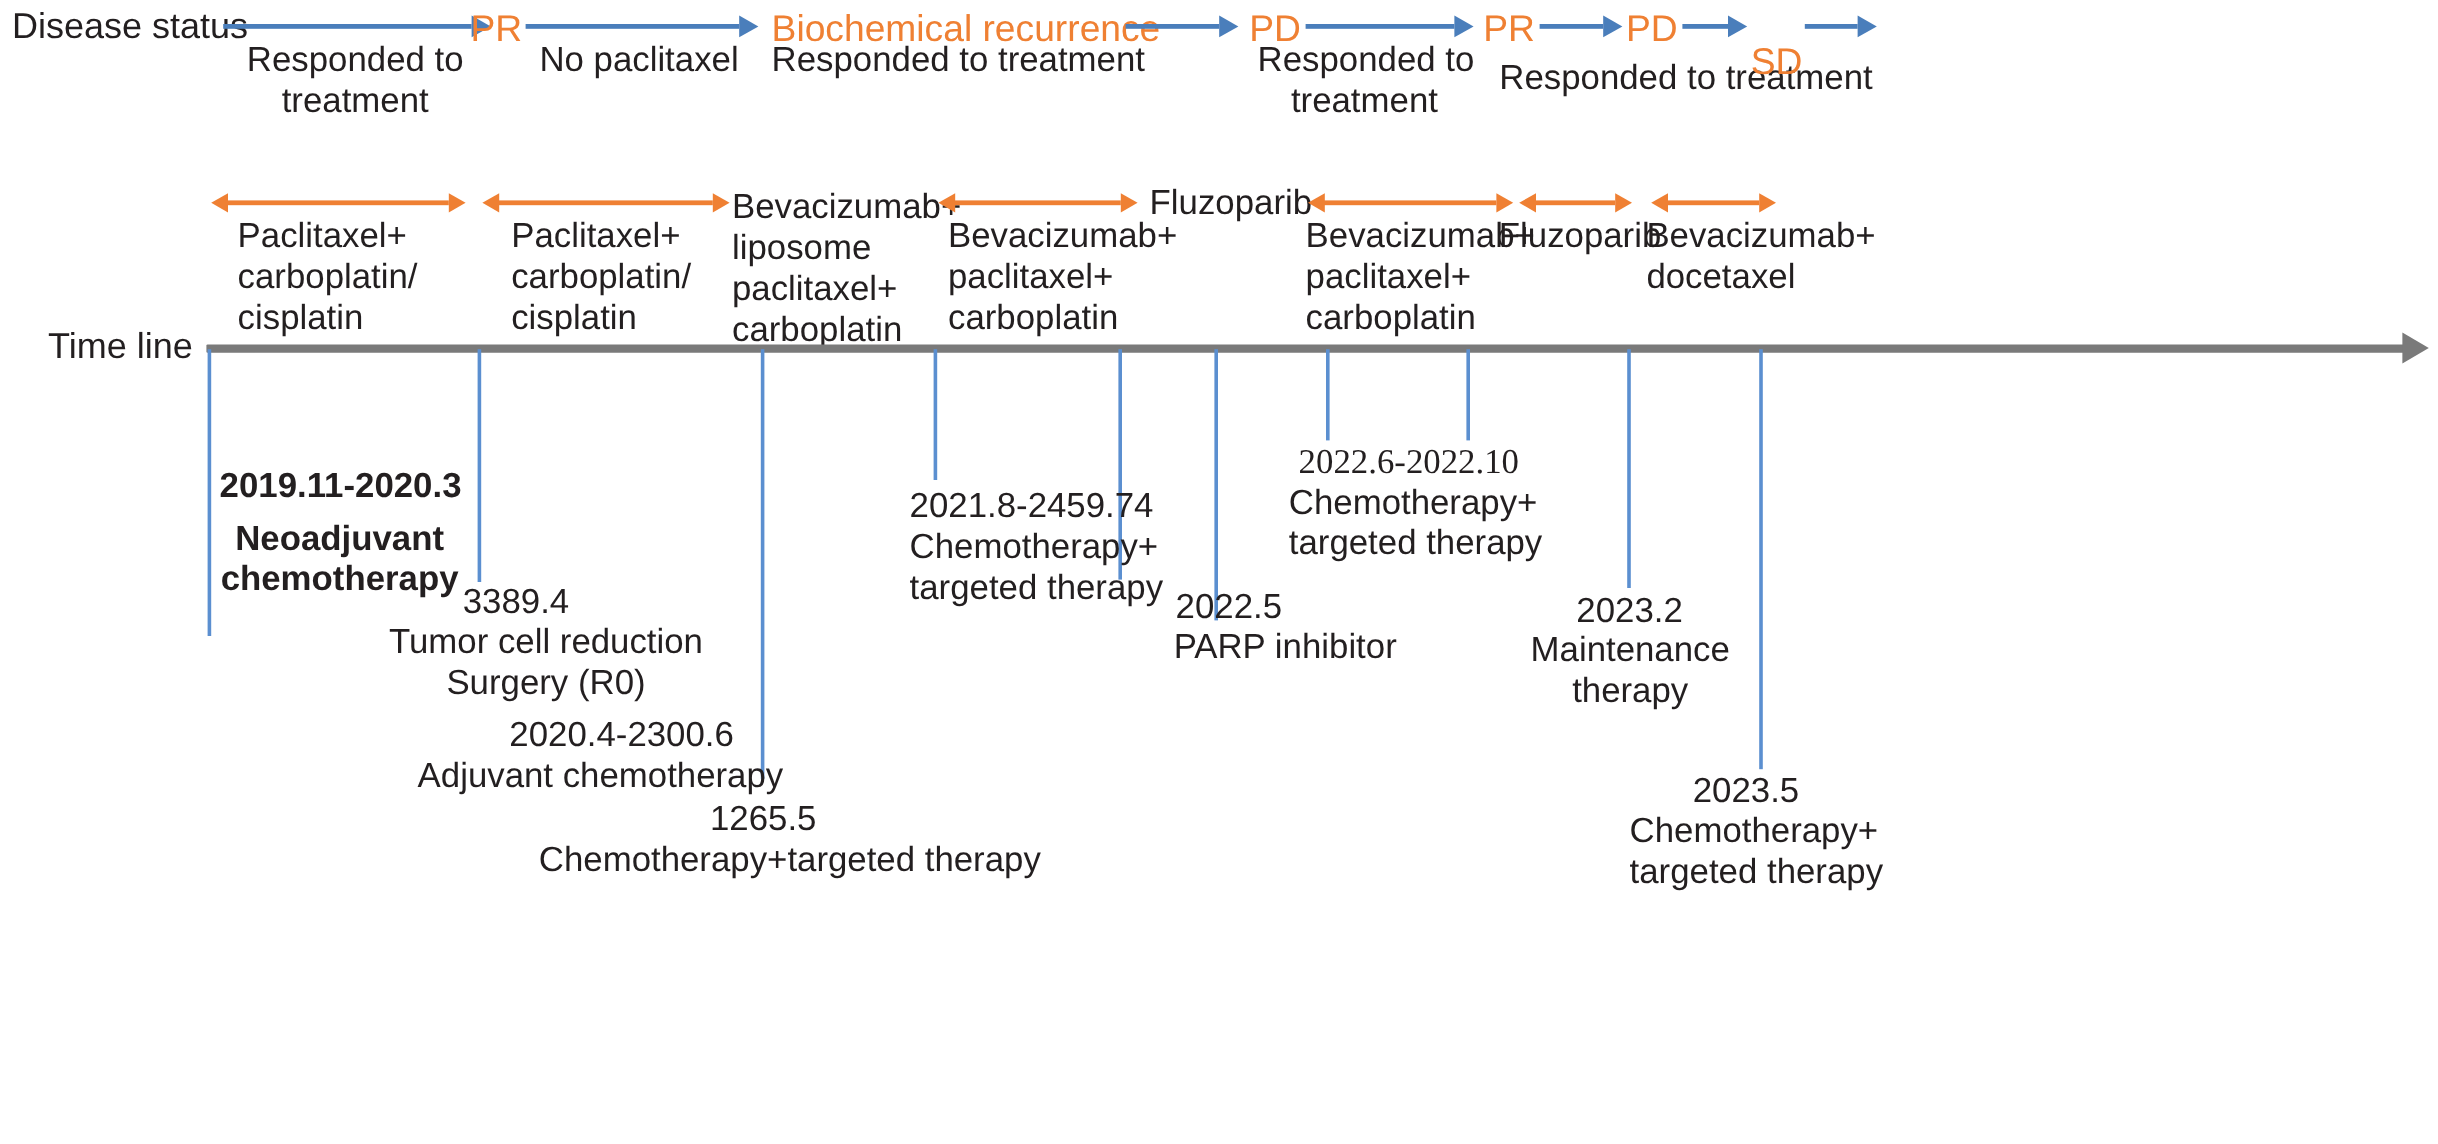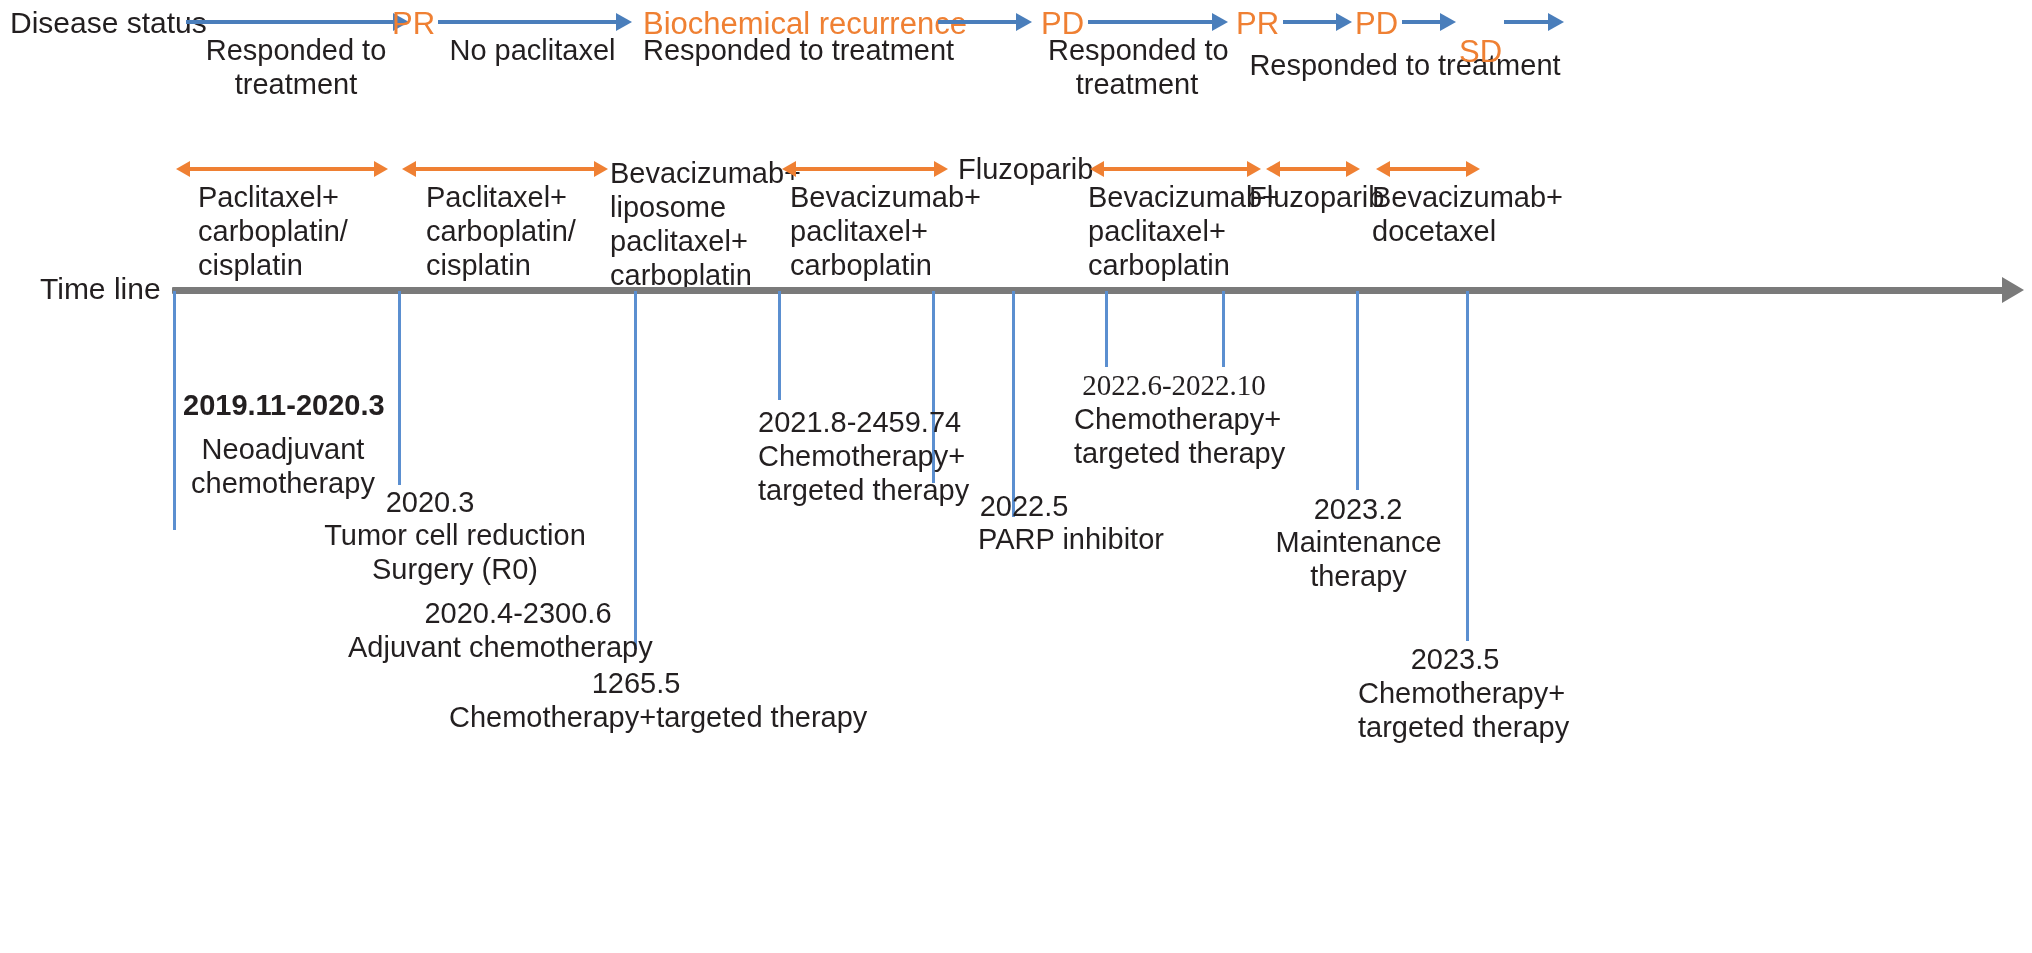--- a/index.html
+++ b/index.html
@@ -124,24 +124,24 @@
 <div class="tick" style="left:634px;top:291px;height:358px;"></div>
 <div class="tick" style="left:778px;top:291px;height:109px;"></div>
 <div class="tick" style="left:932px;top:291px;height:192px;"></div>
 <div class="tick" style="left:1012px;top:291px;height:226px;"></div>
 <div class="tick" style="left:1105px;top:291px;height:76px;"></div>
 <div class="tick" style="left:1222px;top:291px;height:76px;"></div>
 <div class="tick" style="left:1356px;top:291px;height:199px;"></div>
 <div class="tick" style="left:1466px;top:291px;height:350px;"></div>
 
 <div class="abs txt-c" style="left:183px;top:388px;width:200px;font-weight:bold;">2019.11-2020.3</div>
-<div class="abs txt-c" style="left:183px;top:432px;width:200px;">Neoadjuvant
+<div class="abs txt-c" style="left:183px;top:432px;width:200px;font-weight:bold;">Neoadjuvant
 chemotherapy</div>
 
-<div class="abs txt-c" style="left:370px;top:485px;width:120px;">2020.3</div>
+<div class="abs txt-c" style="left:370px;top:485px;width:120px;">3389.4</div>
 <div class="abs txt-c" style="left:290px;top:518px;width:330px;">Tumor cell reduction
 Surgery (R0)</div>
 
 <div class="abs txt-c" style="left:403px;top:596px;width:230px;">2020.4-2300.6</div>
 <div class="abs txt-c" style="left:348px;top:630px;width:288px;">Adjuvant chemotherapy</div>
 
 <div class="abs txt-c" style="left:576px;top:666px;width:120px;">1265.5</div>
 <div class="abs txt-c" style="left:449px;top:700px;width:390px;">Chemotherapy+targeted therapy</div>
 
 <div class="abs txt-c" style="left:758px;top:405px;width:200px;">2021.8-2459.74</div>

